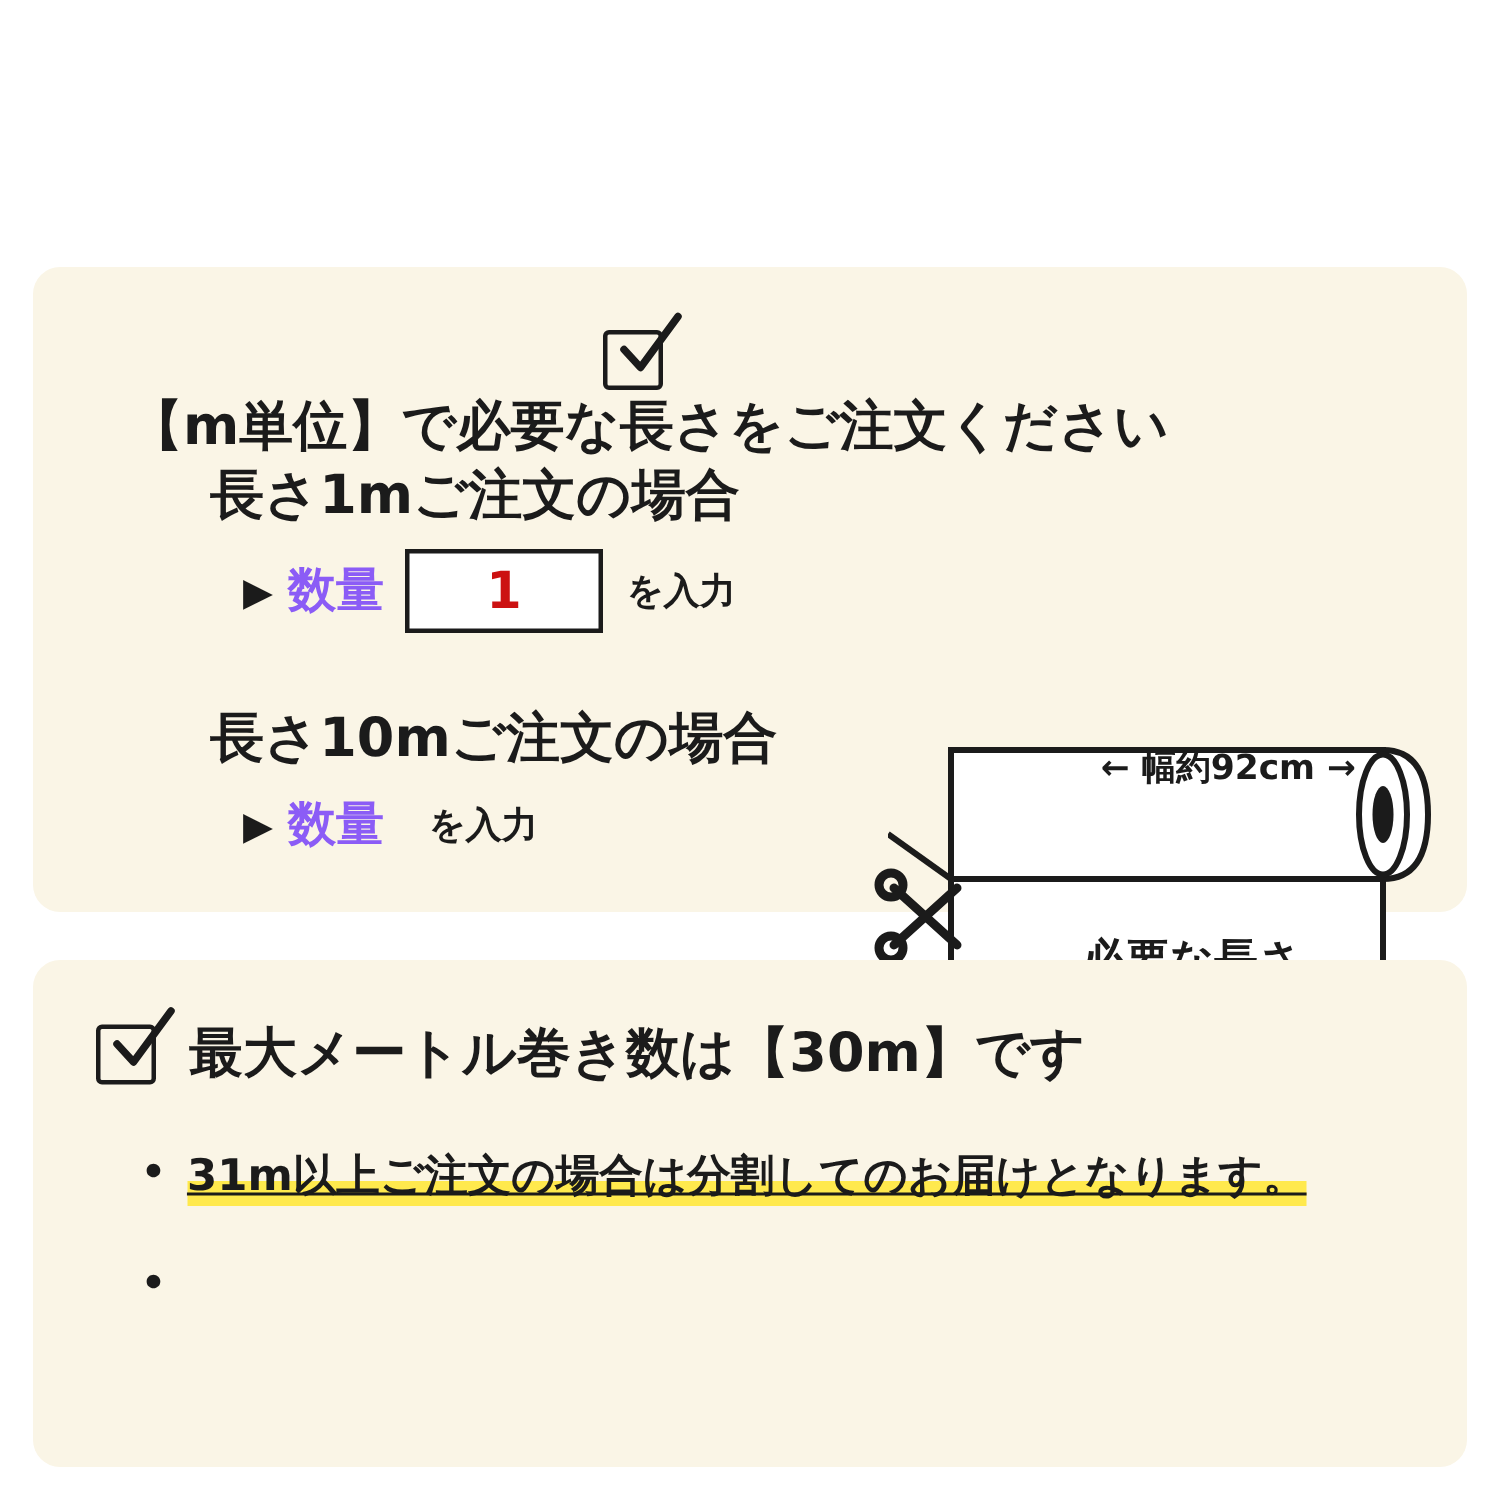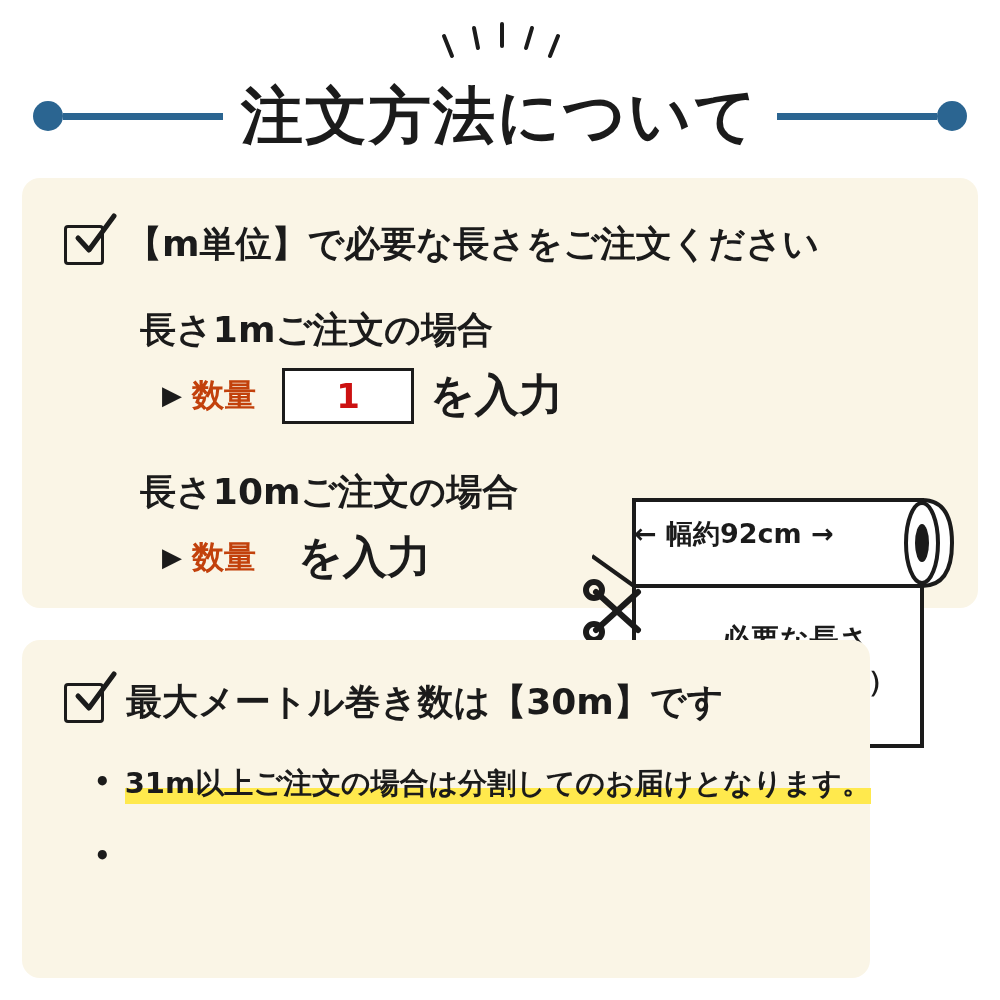--- a/index.html
+++ b/index.html
@@ -31,21 +31,21 @@
     font-size: 62px; font-weight: bold; color: #1b1b1b;
     letter-spacing: 2px; padding: 0 18px; white-space: nowrap;
     font-family: "DejaVu Sans", sans-serif;
   }
 
   
   .card {
     position: absolute; background: #faf5e6; border-radius: 18px;
   }
   #card-order { top: 178px; left: 22px; width: 956px; height: 430px; }
-  #card-max   { top: 640px; left: 22px; width: 848px; height: 338px; }
+  #card-max   { top: 640px; left: 22px; width: 956px; height: 338px; }
 
   .check-line { position: absolute; display: flex; align-items: center; }
   .checkbox {
     position: relative; width: 40px; height: 40px;
     border: 3px solid #1b1b1b; border-radius: 4px; flex: 0 0 auto;
   }
   .checkbox .mark {
     position: absolute; left: 5px; top: -16px; width: 46px; height: 46px;
   }
   .head-text {
@@ -53,83 +53,65 @@
     white-space: nowrap; font-family: "DejaVu Sans", sans-serif;
   }
 
   .sub-label {
     position: absolute; font-size: 36px; font-weight: bold; color: #1b1b1b;
     white-space: nowrap; font-family: "DejaVu Sans", sans-serif;
   }
   .qty-row { position: absolute; display: flex; align-items: center; }
   .tri { font-size: 26px; color: #1b1b1b; margin-right: 10px; }
   .qty-word {
-    font-size: 32px; font-weight: bold; color: #c2410c; margin-right: 26px;
+    font-size: 32px; font-weight: bold; color: #8b5cf6; margin-right: 14px;
     font-family: "DejaVu Sans", sans-serif;
   }
   .qty-box {
     width: 132px; height: 56px; background: #ffffff; border: 3px solid #1b1b1b;
     display: flex; align-items: center; justify-content: center;
     font-size: 34px; font-weight: bold; color: #cc1111;
     font-family: "DejaVu Sans", sans-serif;
   }
   .qty-after {
-    font-size: 44px; font-weight: bold; color: #1b1b1b; margin-left: 16px;
+    font-size: 24px; font-weight: bold; color: #1b1b1b; margin-left: 16px;
     font-family: "DejaVu Sans", sans-serif;
   }
 
   
   .roll { position: absolute; left: 570px; top: 300px; width: 380px; height: 290px; }
   .roll-label {
-    position: absolute; left: 612px; top: 338px; width: 270px;
-    text-align: left; font-size: 27px; font-weight: bold; color: #1b1b1b;
+    position: absolute; left: 612px; top: 318px; width: 270px;
+    text-align: right; font-size: 23px; font-weight: bold; color: #1b1b1b;
     white-space: nowrap; font-family: "DejaVu Sans", sans-serif;
   }
   .roll-note {
     position: absolute; left: 648px; top: 440px; width: 250px;
     text-align: center; font-size: 29px; font-weight: bold; color: #1b1b1b;
     line-height: 1.45; font-family: "DejaVu Sans", sans-serif;
   }
 
   
   .bullet {
     position: absolute; display: flex; align-items: flex-start;
     font-size: 29px; font-weight: bold; color: #1b1b1b; line-height: 1.5;
     font-family: "DejaVu Sans", sans-serif;
   }
   .bullet .dotmark { margin-right: 14px; font-size: 26px; line-height: 1.6; }
-  .hl { background: linear-gradient(transparent 58%, #ffe94d 58%, #ffe94d 96%, transparent 96%); }
+  .hl { background: linear-gradient(transparent 58%, #ffe94d 58%, #ffe94d 96%, transparent 96%); text-decoration: underline; }
 </style>
 </head>
 <body>
 
 <div class="page">
 
-  <div class="header">
-    <svg class="sparkle" viewBox="0 0 120 42">
-      <g stroke="#1b1b1b" stroke-width="4" stroke-linecap="round">
-        <line x1="12" y1="34" x2="4" y2="14"></line>
-        <line x1="38" y1="26" x2="34" y2="6"></line>
-        <line x1="62" y1="24" x2="62" y2="2"></line>
-        <line x1="86" y1="26" x2="92" y2="6"></line>
-        <line x1="110" y1="34" x2="118" y2="14"></line>
-      </g>
-    </svg>
-    <div class="title-row">
-      <div class="dot"></div>
-      <div class="rule left"></div>
-      <div class="main-title">注文方法について</div>
-      <div class="rule right"></div>
-      <div class="dot"></div>
-    </div>
-  </div>
 
   <div class="card" id="card-order">
 
-    <div class="check-line" style="top:42px; left:42px;">
+    <div class="check-line" style="top:42px; left:42px;flex-direction:column;">
       <div class="checkbox">
         <svg class="mark" viewBox="0 0 46 46">
           <polyline points="6,26 17,38 42,4" fill="none" stroke="#1b1b1b" stroke-width="5" stroke-linecap="round" stroke-linejoin="round"></polyline>
         </svg>
       </div>
       <div class="head-text">【m単位】で必要な長さをご注文ください</div>
     </div>
 
     <div class="sub-label" style="top:128px; left:118px;">長さ1mご注文の場合</div>
     <div class="qty-row" style="top:188px; left:140px;">

